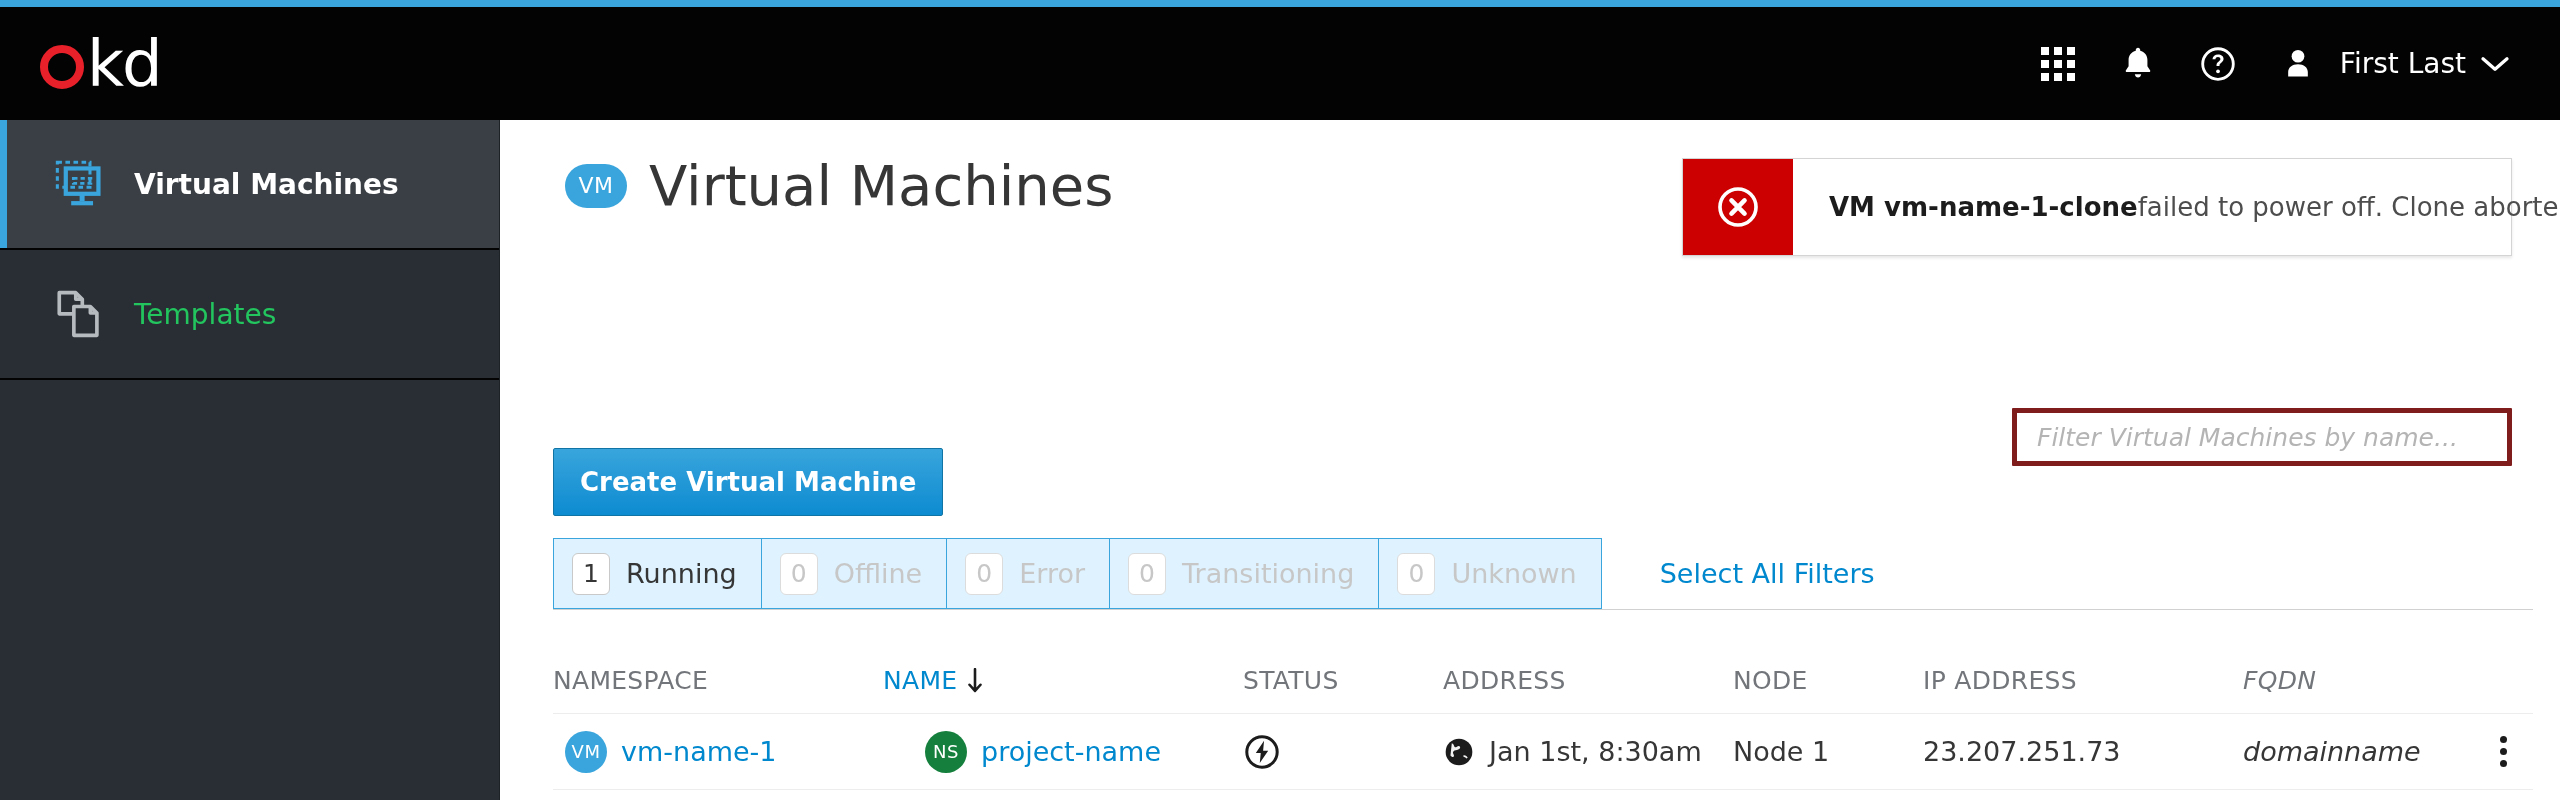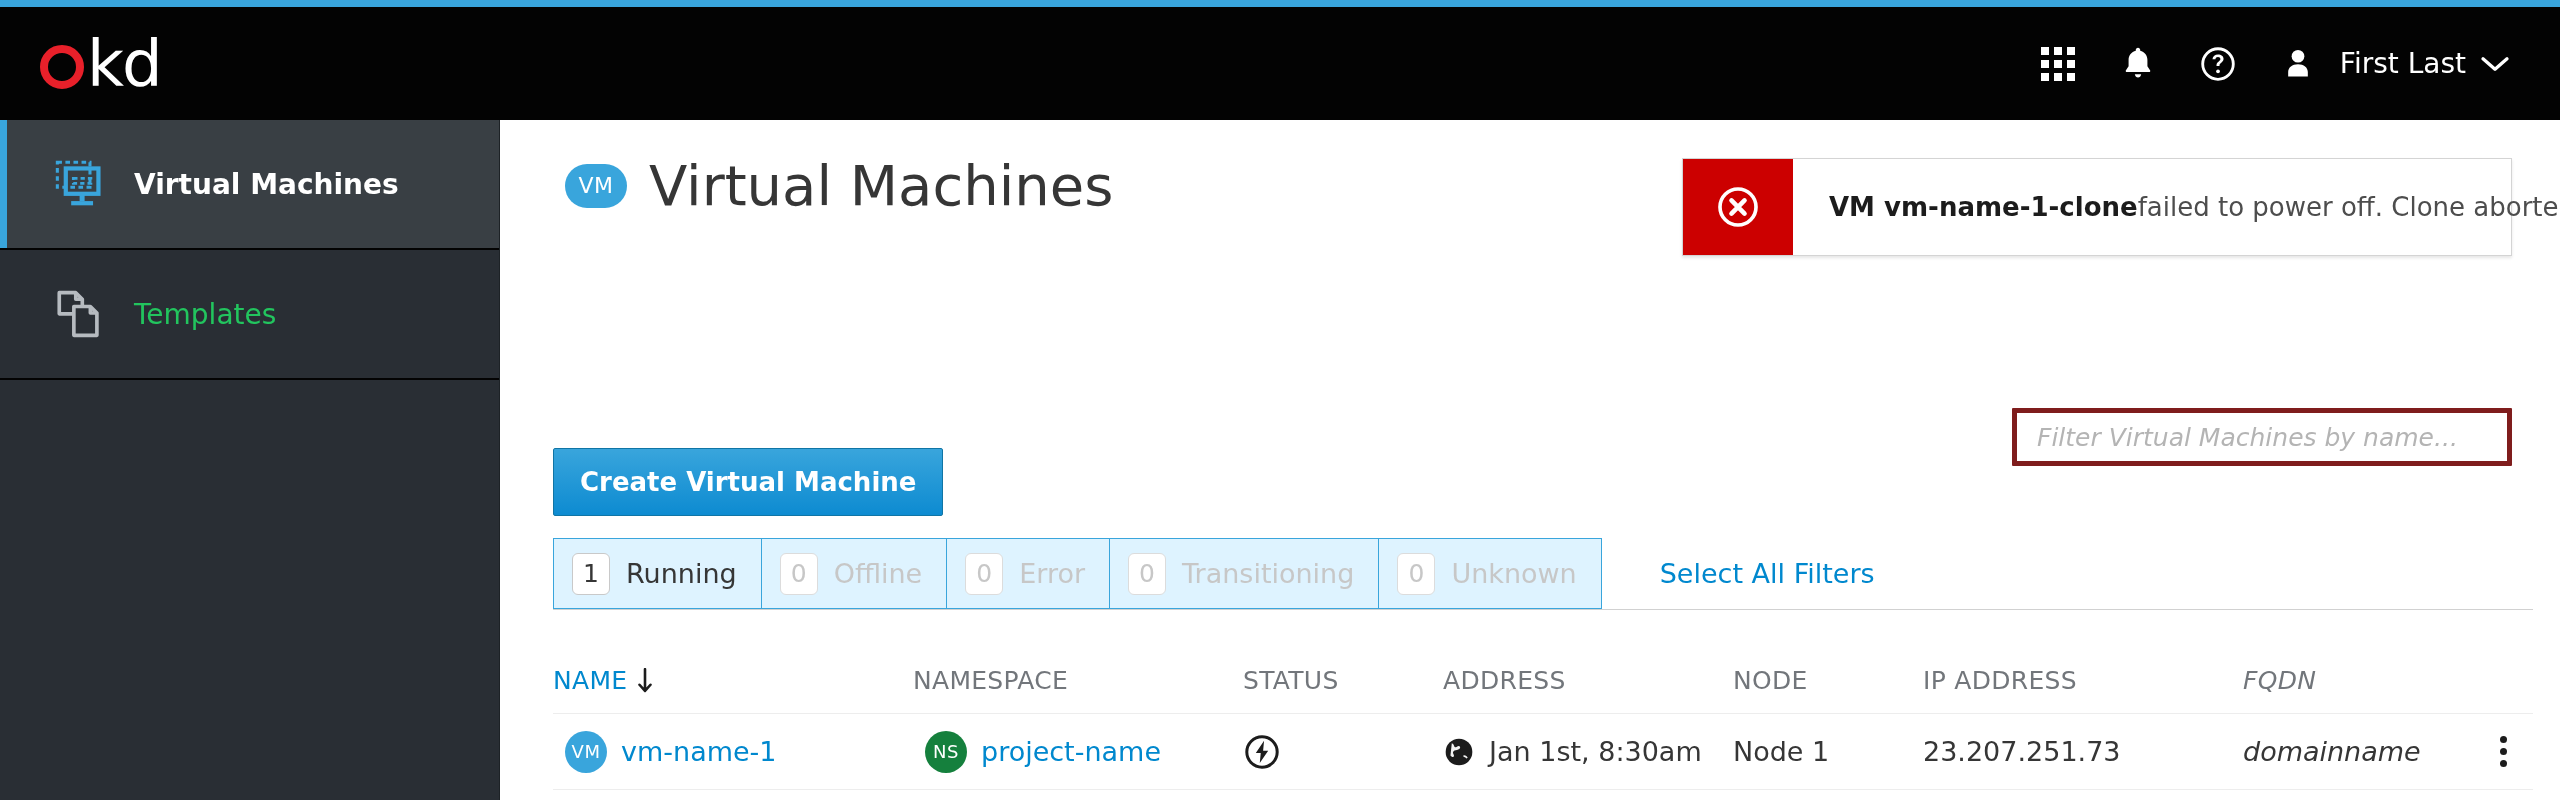--- a/index.html
+++ b/index.html
@@ -547,27 +547,27 @@
 
       </div>
 
       <div class="select-all">Select All Filters</div>
 
     </div>
 
     <div class="table">
 
       <div class="trow thead">
+        <div class="th c-ns">NAMESPACE</div>
         <div class="th sorted c-name">
           <span>NAME</span>
           <svg width="16" height="26" viewBox="0 0 10 18">
             <path d="M5 0.8 V15.4 M1.2 11.6 L5 15.9 L8.8 11.6" fill="none" stroke="#1c1c1c" stroke-width="1.8" stroke-linecap="round" stroke-linejoin="round"></path>
           </svg>
         </div>
-        <div class="th c-ns">NAMESPACE</div>
         <div class="th c-status">STATUS</div>
         <div class="th c-created">ADDRESS</div>
         <div class="th c-node">NODE</div>
         <div class="th c-ip">IP ADDRESS</div>
         <div class="th c-fqdn">FQDN</div>
         <div class="th c-kebab"></div>
       </div>
 
       <div class="trow tbody-row">
 

